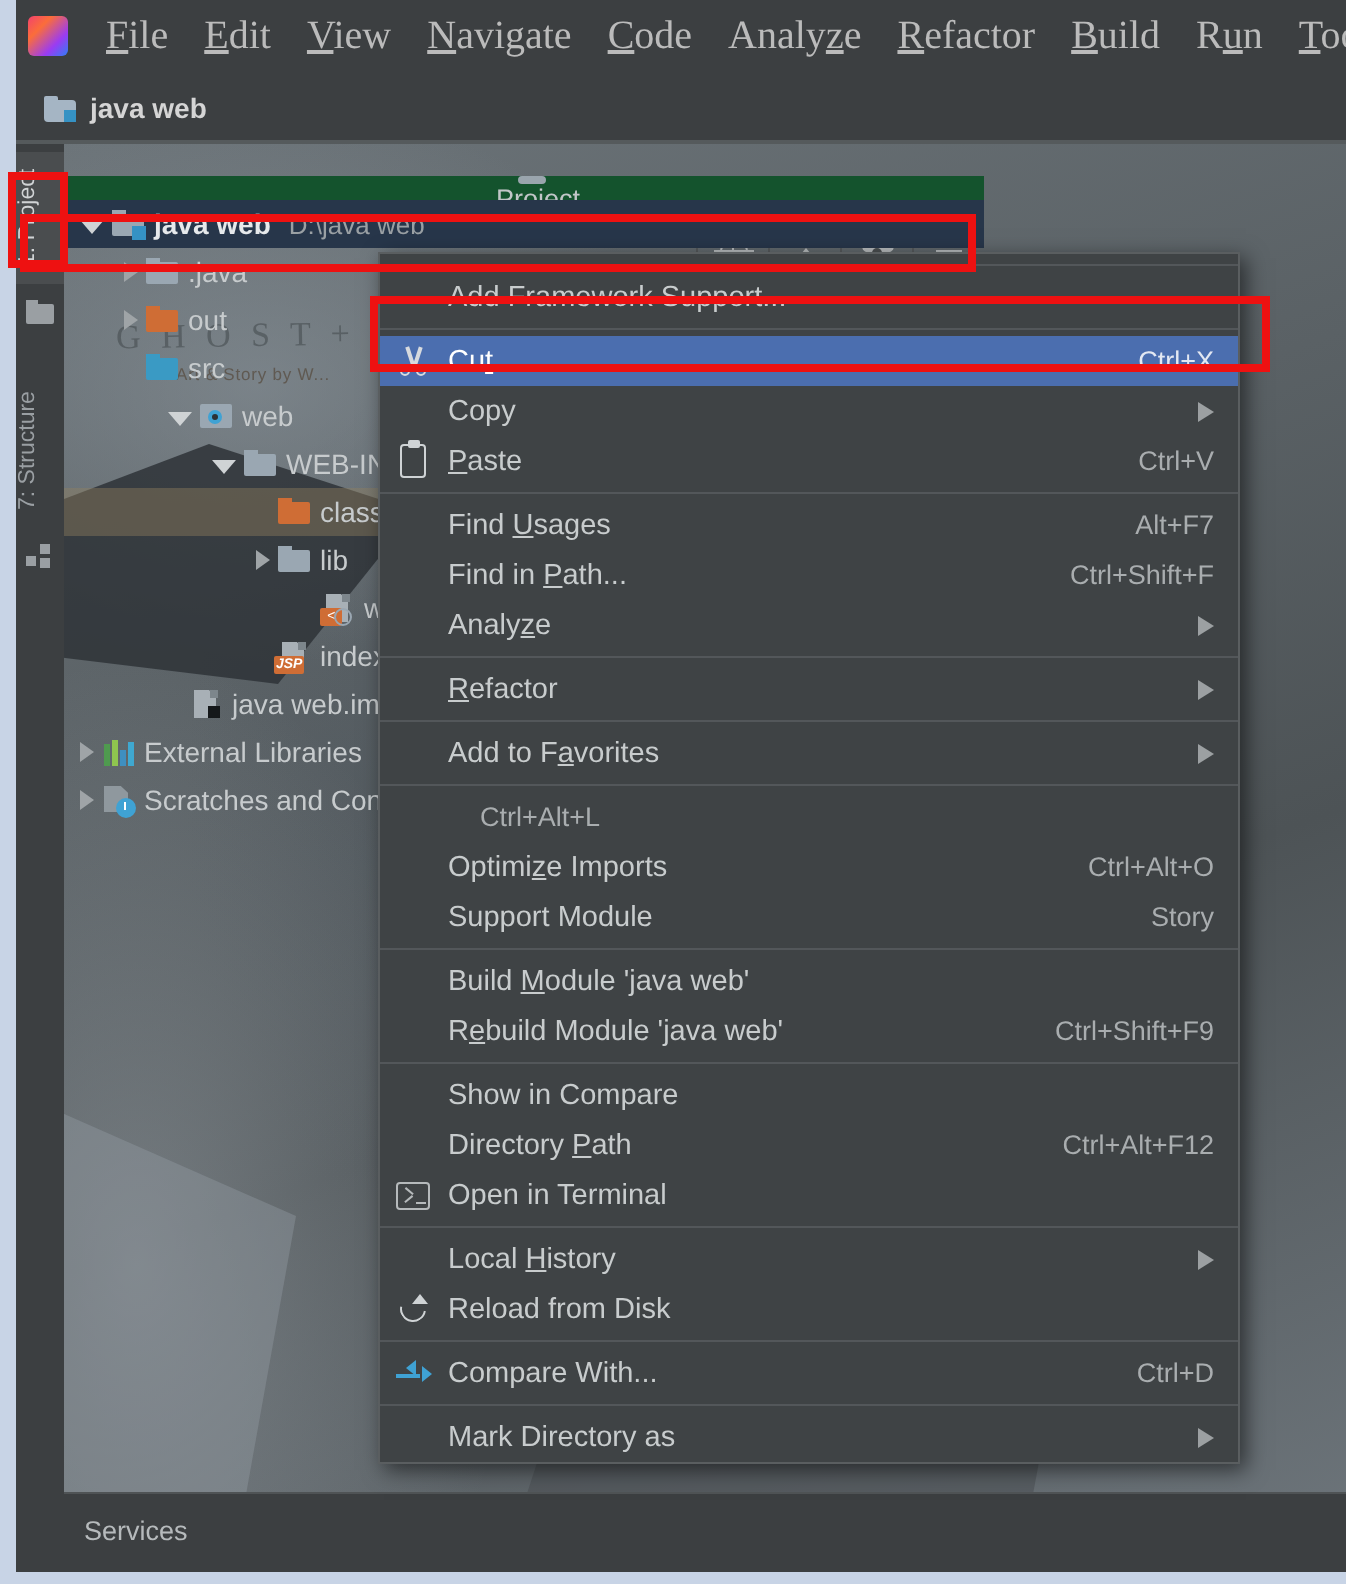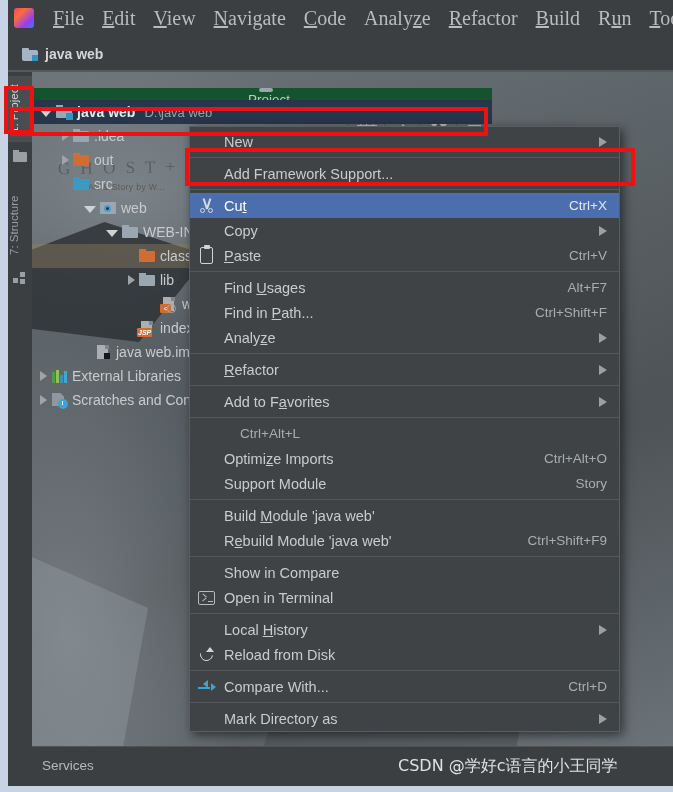--- a/index.html
+++ b/index.html
@@ -417,21 +417,21 @@
         <span class="label bold">java web</span>
         <span class="path">D:\java web</span>
       </div>
 
       <div class="trow" style="padding-left:30px;">
         <span class="arrow"></span>
         <span class="ic fold">
             <i class="t"></i>
             <i class="b"></i>
           </span>
-        <span class="label">.idea</span>
+        <span class="label">.java</span>
       </div>
 
       <div class="trow" style="padding-left:30px;">
         <span class="arrow"></span>
         <span class="ic fold orange">
             <i class="t"></i>
             <i class="b"></i>
           </span>
         <span class="label">out</span>
       </div>
@@ -534,25 +534,20 @@
 
     </div>
   </div>
 
   <div class="statusbar">
     <span class="svc">Services</span>
   </div>
 
   <div class="ctxmenu">
 
-    <div class="mi">
-      <span class="micon"></span>
-      <span class="mlabel">New</span>
-      <span class="subarrow"></span>
-    </div>
     <div class="msep"></div>
 
     <div class="mi">
       <span class="micon"></span>
       <span class="mlabel">Add Framework Support...</span>
     </div>
     <div class="msep"></div>
 
     <div class="mi hl">
       <span class="micon">
@@ -642,20 +637,25 @@
       <span class="mlabel">R<u>e</u>build Module 'java web'</span>
       <span class="mkey">Ctrl+Shift+F9</span>
     </div>
     <div class="msep"></div>
 
     <div class="mi">
       <span class="micon"></span>
       <span class="mlabel">Show in Compare</span>
     </div>
 
+    <div class="mi">
+      <span class="micon"></span>
+      <span class="mlabel">Directory <u>P</u>ath</span>
+      <span class="mkey">Ctrl+Alt+F12</span>
+    </div>
 
     <div class="mi">
       <span class="micon">
           <span class="ico-term">
             <i></i>
             <i></i>
             <i></i>
           </span>
         </span>
       <span class="mlabel">Open in Terminal</span>
@@ -697,15 +697,14 @@
       <span class="mlabel">Mark Directory as</span>
       <span class="subarrow"></span>
     </div>
 
   </div>
 
   <div class="redbox" id="rb-project"></div>
   <div class="redbox" id="rb-root"></div>
   <div class="redbox" id="rb-afs"></div>
 
-  <div class="watermark">CSDN @学好c语言的小王同学</div>
 
 </div>
 
 </body></html>

